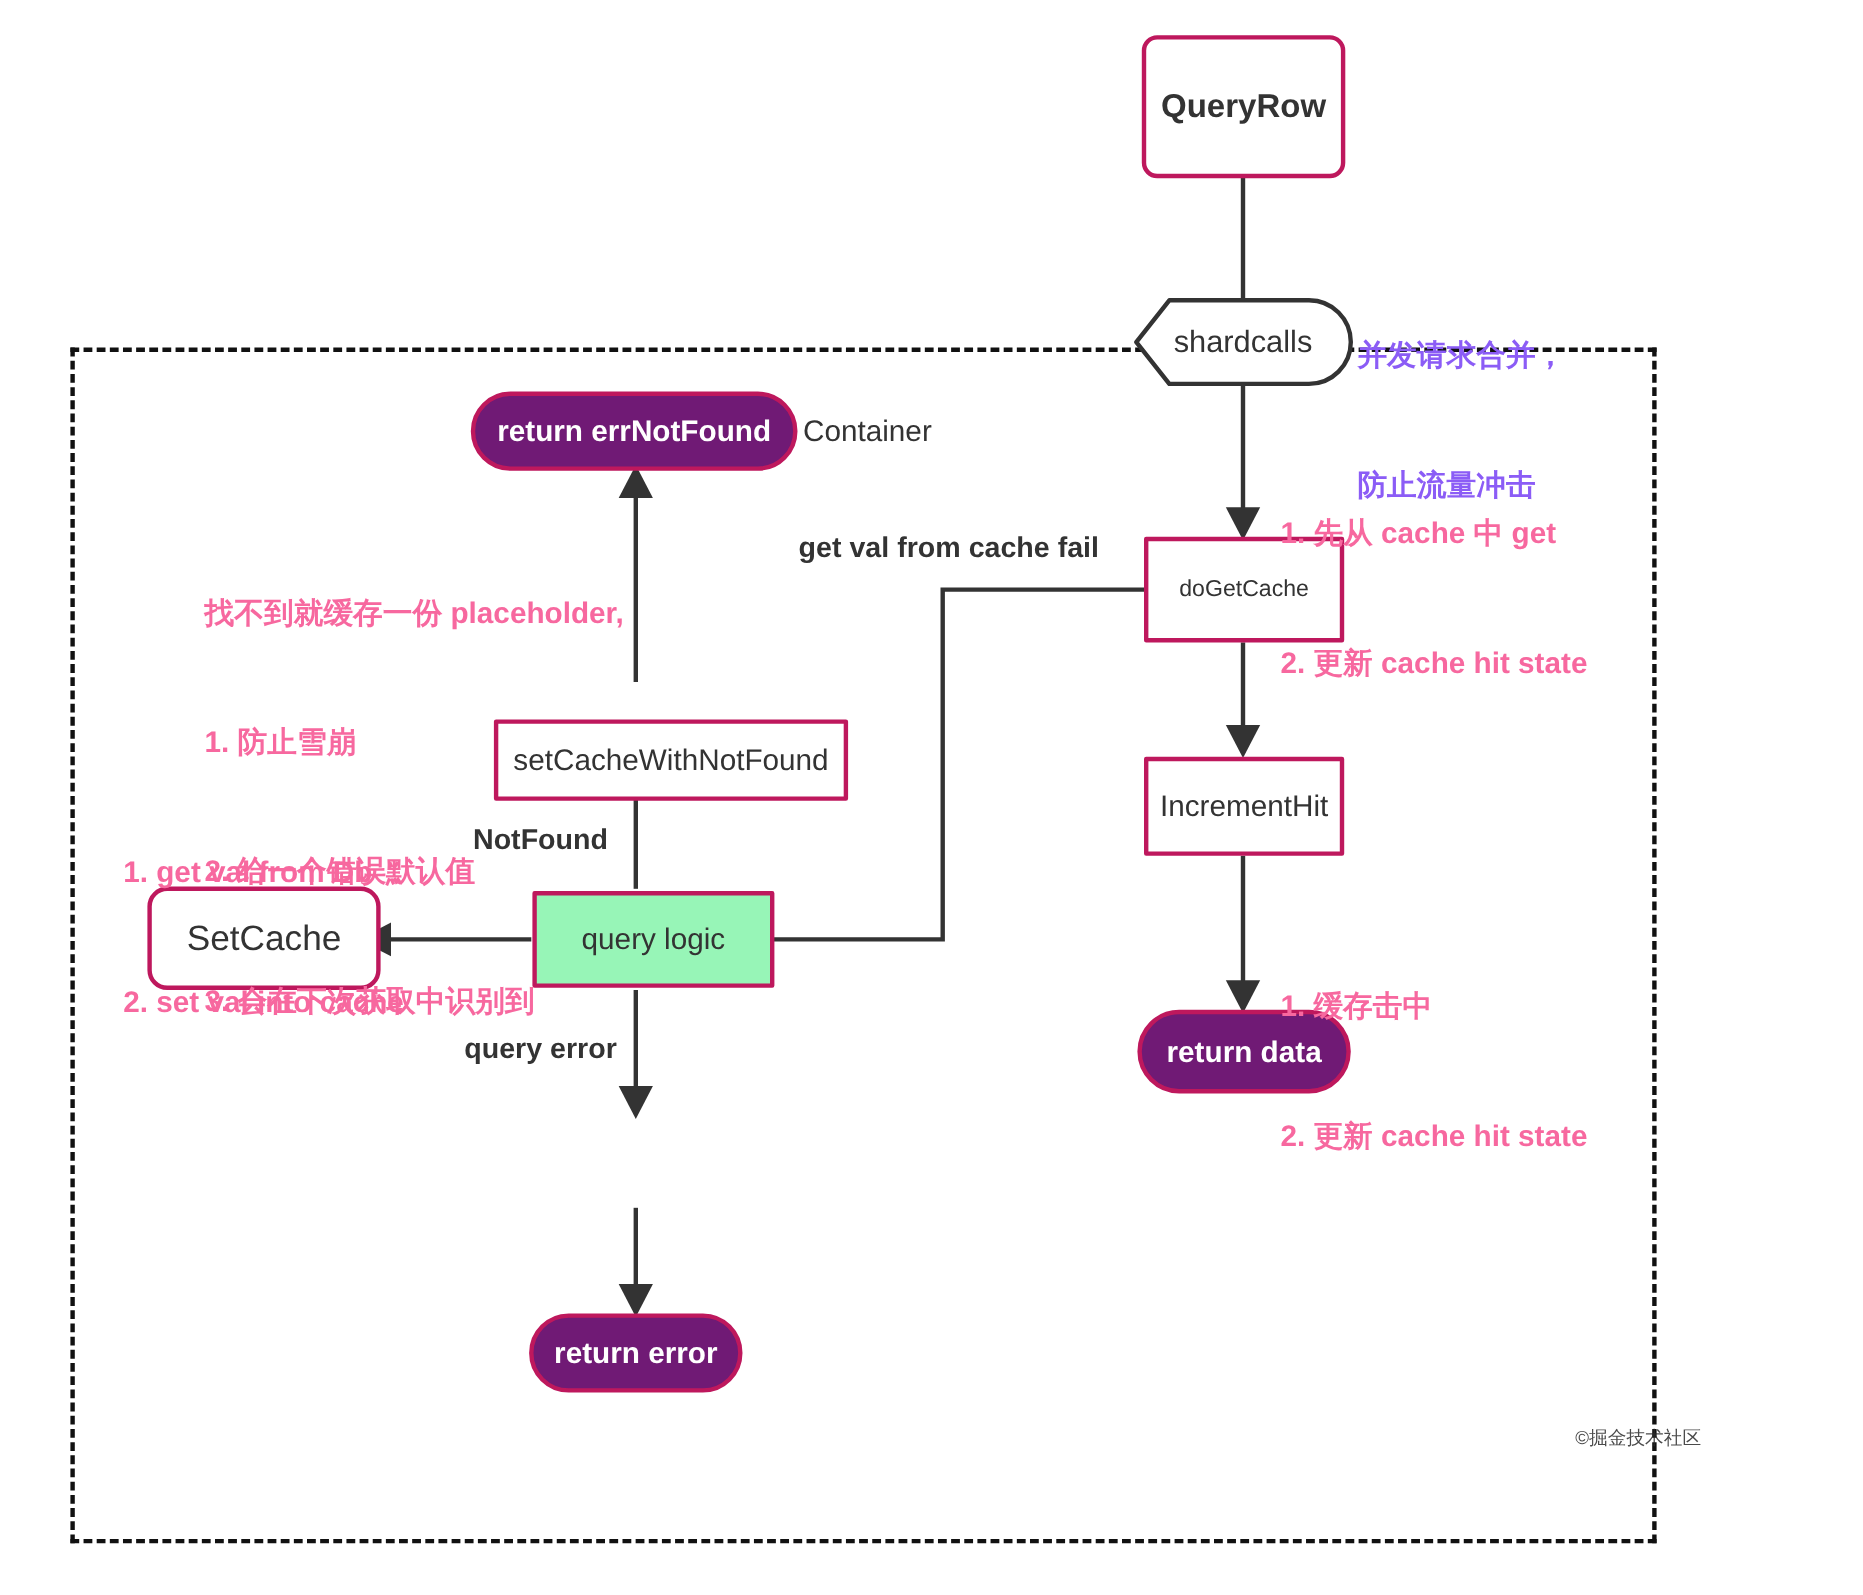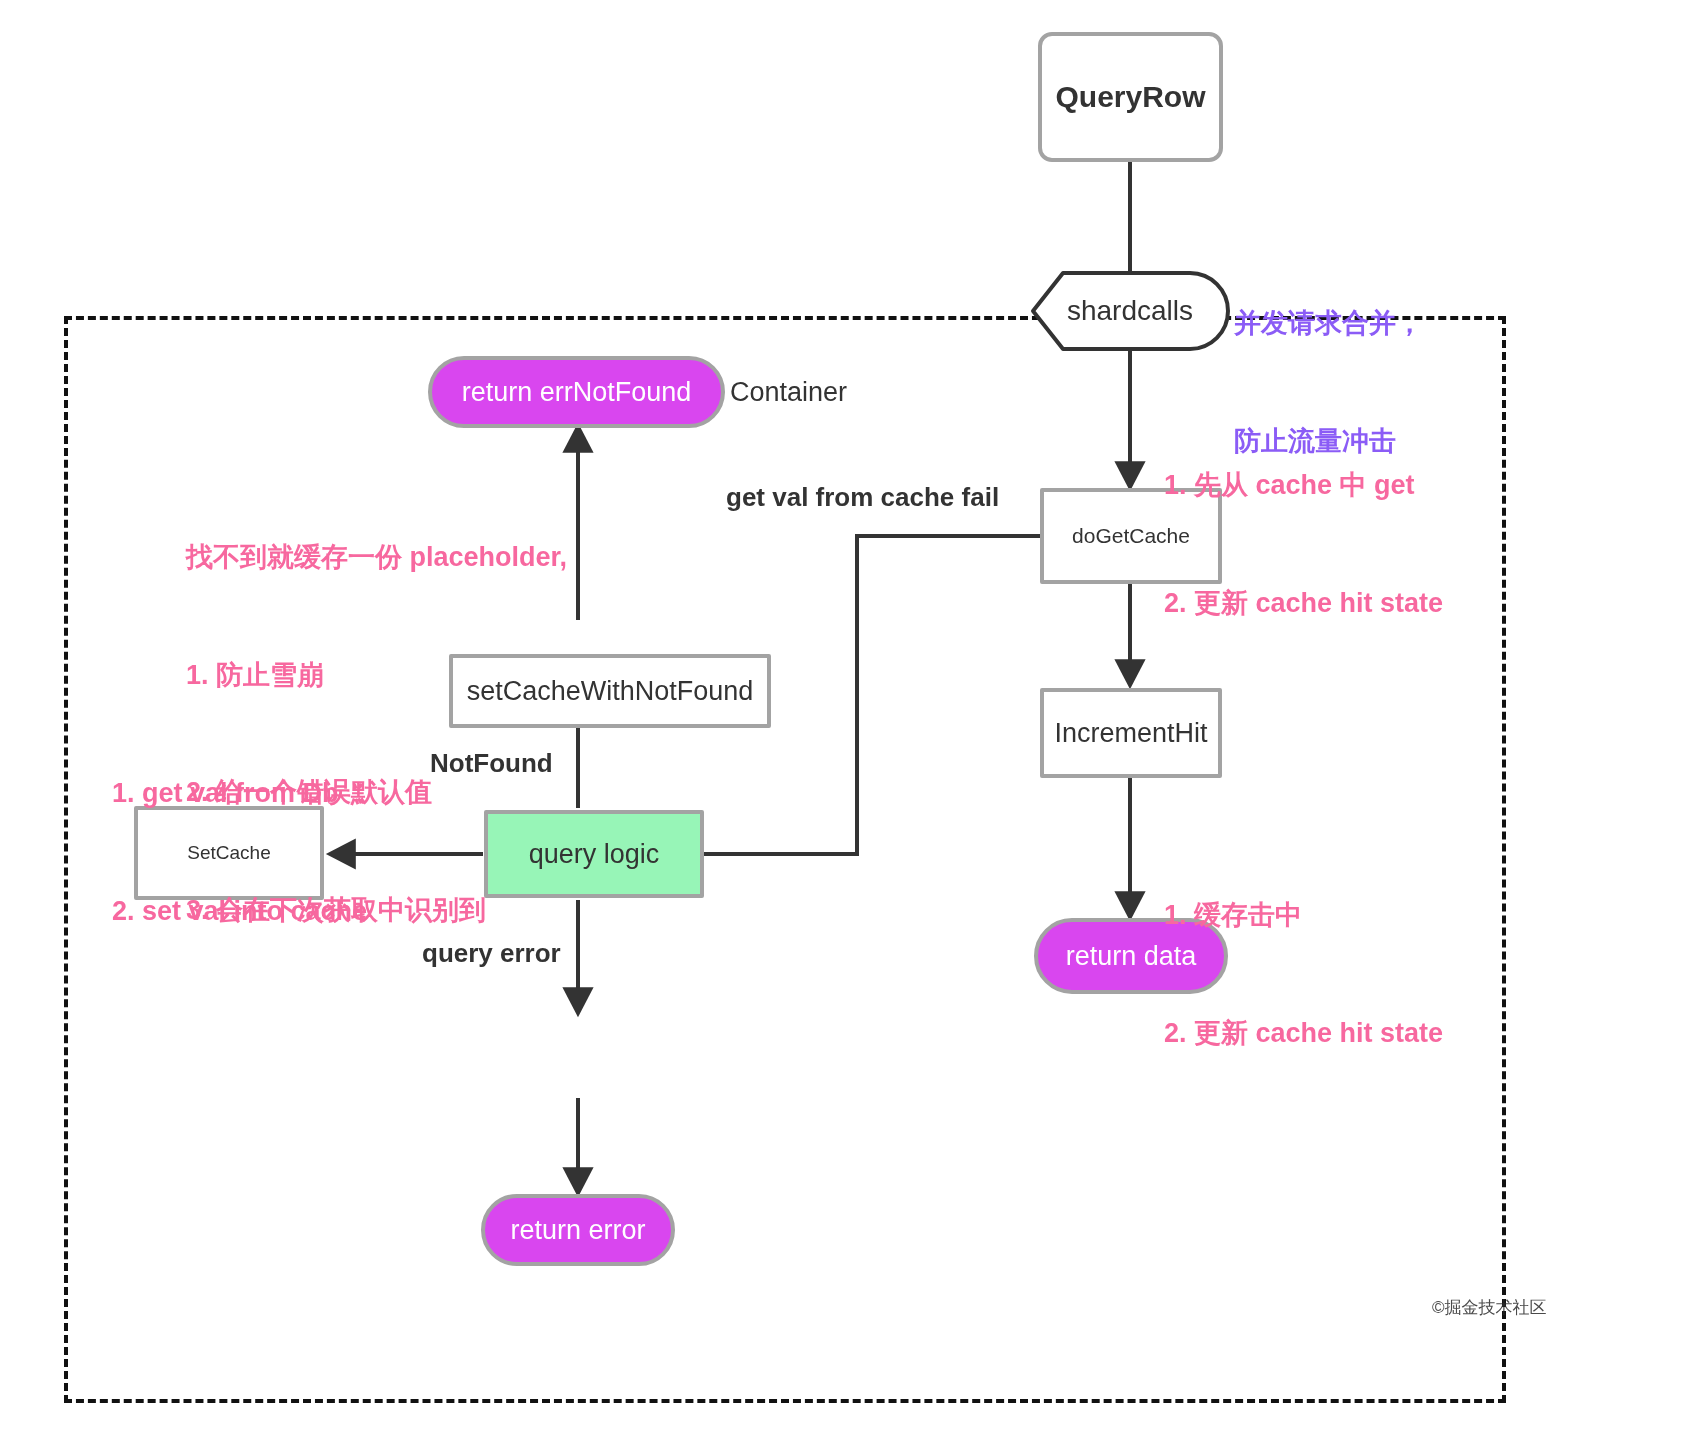--- a/index.html
+++ b/index.html
@@ -26,36 +26,36 @@
   }
 
   
   .node {
     position: absolute;
     box-sizing: border-box;
     display: flex;
     align-items: center;
     justify-content: center;
     text-align: center;
-    border: 4px solid #a3a3a3;
+    border: 4px solid #be185d;
     color: #333333;
     background: #ffffff;
     line-height: 1.2;
   }
   .node.rect {
     border-radius: 2px;
   }
   .node.rounded-lg {
     border-radius: 14px;
   }
   .node.stadium {
     border-radius: 40px;
-    background: #d946ef;
+    background: #701a75;
     color: #ffffff;
-    font-weight: 400;
+    font-weight: 700;
     justify-content: center;
   }
   .node.green {
     background: #97F5B7;
   }
 
   
   .hexnode {
     position: absolute;
     display: flex;
@@ -169,21 +169,21 @@
   </div>
 
   <div class="node stadium" style="left:428px; top:356px; width:297px; height:72px; font-size:27px;">
     <span>return errNotFound</span>
   </div>
 
   <div class="node rect" style="left:416px; top:654px; width:322px; height:74px; font-size:27px;margin-left:33px;">
     <span>setCacheWithNotFound</span>
   </div>
 
-  <div class="node rect" style="left:134px; top:806px; width:190px; height:94px; font-size:19px;">
+  <div class="node rect" style="left:134px; top:806px; width:212px; height:94px; font-size:32px;border-radius:18px;">
     <span>SetCache</span>
   </div>
 
   <div class="node rect green" style="left:484px; top:810px; width:220px; height:88px; font-size:27px;">
     <span>query logic</span>
   </div>
 
 
   <div class="node stadium" style="left:481px; top:1194px; width:194px; height:72px; font-size:27px;">
     <span>return error</span>

